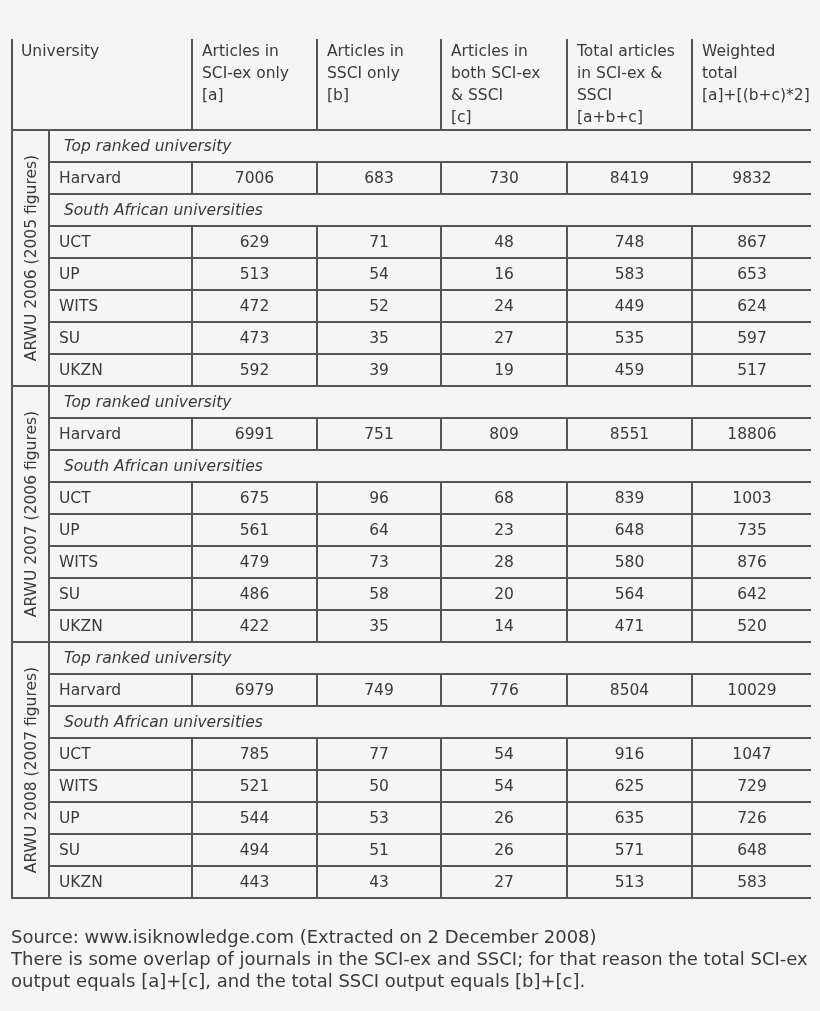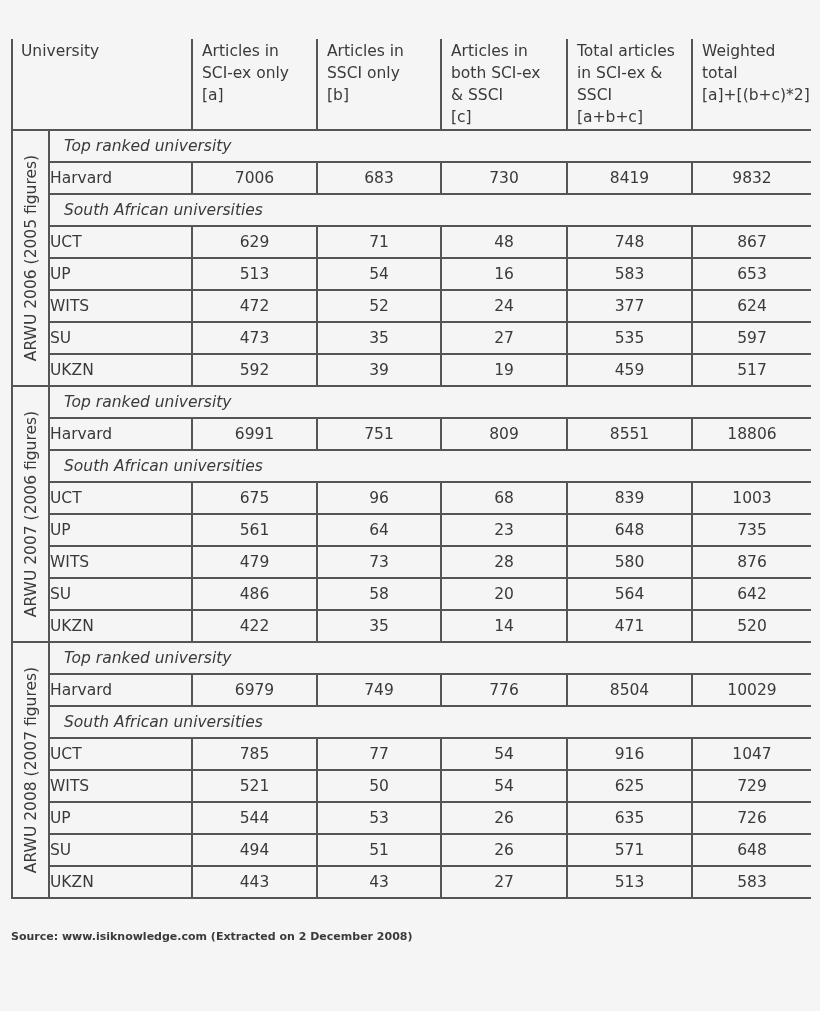--- a/index.html
+++ b/index.html
@@ -21,26 +21,26 @@
   .hdr th.first { padding-left:8px; }
   .grp { border-left:2px solid #555; border-bottom:2px solid #555; border-right:2px solid #555;
          width:34px; position:relative; }
   .grp .vlab {
     position:absolute; left:50%; top:50%;
     transform:translate(-50%,-50%) rotate(-90deg);
     white-space:nowrap; font-size:15.5px;
   }
   tr.body td { height:30px; border-bottom:2px solid #555; }
   td.sub { font-style:italic; padding-left:14px; }
-  td.name { border-right:2px solid #555;border-radius:10px; }
+  td.name { padding-left:9px; border-right:2px solid #555;border-radius:10px; }
   td.num { text-align:center; border-right:2px solid #555; }
   td.num.last { border-right:none;margin-top:48px; }
   .notes {
     position:absolute; left:11px; top:926px; width:800px;
-    font-size:11px; line-height:22px; color:#3a3a3a;font-weight:bold;
+    font-size:18px; line-height:22px; color:#3a3a3a;
   }
 </style>
 </head>
 <body>
 
 <div class="table-wrap">
   <table>
     <colgroup>
       <col style="width:37px">
         <col style="width:143px">
@@ -92,21 +92,21 @@
           <td class="num">54</td>
           <td class="num">16</td>
           <td class="num">583</td>
           <td class="num last">653</td>
         </tr>
         <tr class="body">
           <td class="name">WITS</td>
           <td class="num">472</td>
           <td class="num">52</td>
           <td class="num">24</td>
-          <td class="num">377</td>
+          <td class="num">449</td>
           <td class="num last">624</td>
         </tr>
         <tr class="body">
           <td class="name">SU</td>
           <td class="num">473</td>
           <td class="num">35</td>
           <td class="num">27</td>
           <td class="num">535</td>
           <td class="num last">597</td>
         </tr>
@@ -231,13 +231,14 @@
           <td class="num">27</td>
           <td class="num">513</td>
           <td class="num last">583</td>
         </tr>
       </tbody>
   </table>
 </div>
 
 <div class="notes">
   <div>Source: www.isiknowledge.com (Extracted on 2 December 2008)</div>
+  <div>There is some overlap of journals in the SCI-ex and SSCI; for that reason the total SCI-ex output equals [a]+[c], and the total SSCI output equals [b]+[c].</div>
 </div>
 
 </body></html>

